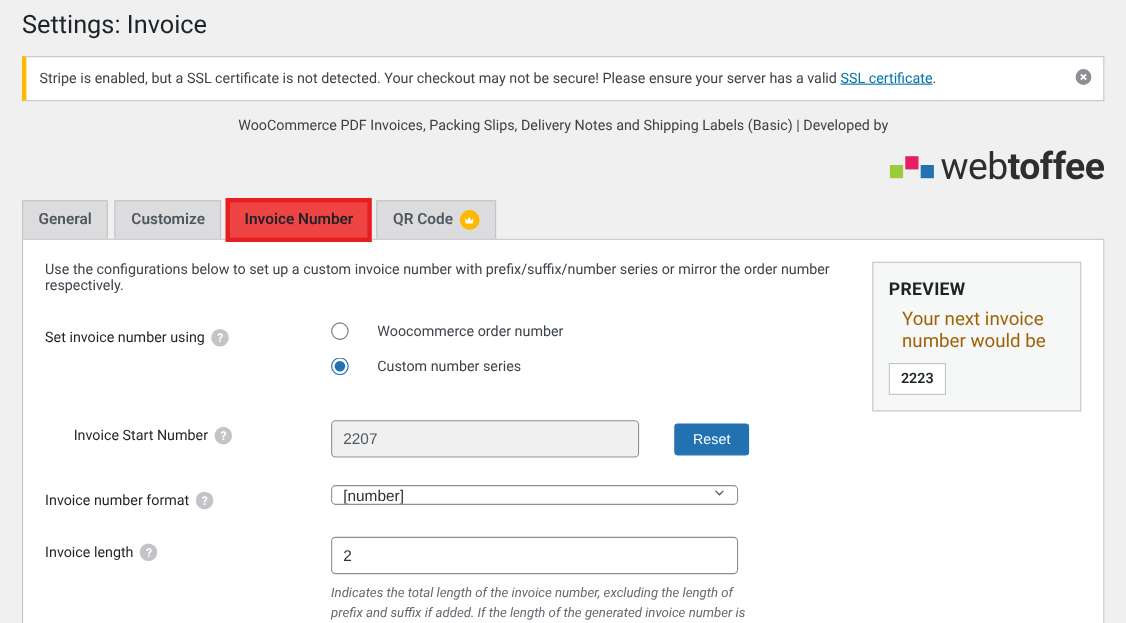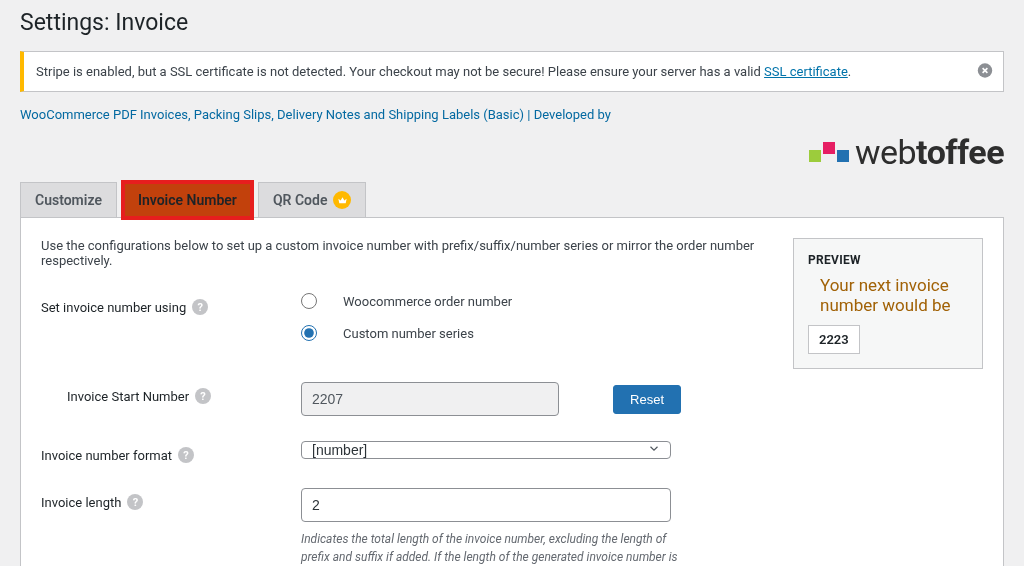--- a/index.html
+++ b/index.html
@@ -3,54 +3,54 @@
 <meta charset="utf-8">
 <style>
 * { box-sizing: border-box; margin: 0; padding: 0; }
 body { font-family: -apple-system, BlinkMacSystemFont, "Segoe UI", Roboto, sans-serif; background: #f0f0f1; color: #1d2327; font-size: 13px; }
 .wrap { padding: 0 20px 20px 20px; }
 h1 { font-size: 23px; font-weight: 400; margin: 0 0 15px 0; padding: 9px 0 0 0; color: #1d2327; }
 .notice { background: #fff; border: 1px solid #c3c4c7; border-left: 4px solid #ffb900; padding: 12px 40px 12px 12px; margin: 5px 0 15px 0; position: relative; font-size: 13px; color: #3c434a; }
 .notice a { color: #0073aa; text-decoration: underline; }
 .notice-dismiss { position: absolute; top: 50%; right: 10px; transform: translateY(-50%); cursor: pointer; }
 .notice-dismiss svg { width: 16px; height: 16px; fill: #787c82; }
-.devby { text-align: left; font-size: 13px; color: #0369a1; margin-bottom: 10px; }
+.devby { text-align: center; font-size: 13px; color: #404040; margin-bottom: 10px; }
 .logo { display: flex; justify-content: flex-end; align-items: center; gap: 6px; margin-bottom: 10px; }
 .logo-squares { display: flex; gap: 2px; }
 .logo-sq { width: 12px; height: 12px; }
 .logo-text { font-size: 34px; font-weight: 400; color: #2e2e2e; letter-spacing: -0.5px; }
 .logo-text b { font-weight: 700; }
 .tabs { display: flex; gap: 6px; margin-bottom: 0; }
 .tab { border: 1px solid #c3c4c7; background: #dcdcde; color: #50575e; padding: 8px 14px; font-size: 14px; font-weight: 600; cursor: pointer; display: flex; align-items: center; gap: 6px; }
-.tab.active { background: #c2410c; border-bottom-color: #f6f7f7; color: #1d2327; position: relative; z-index: 2; }
+.tab.active { background: #ef4444; border-bottom-color: #f6f7f7; color: #1d2327; position: relative; z-index: 2; }
 .tab.highlighted { outline: 4px solid #e61e1e; outline-offset: -2px; }
 .crown { display: inline-flex; width: 18px; height: 18px; border-radius: 50%; background: #ffb900; align-items: center; justify-content: center; }
 .crown svg { width: 11px; height: 11px; fill: #fff; }
 .panel { background: #fff; border: 1px solid #c3c4c7; padding: 20px; margin-top: -1px; position: relative; z-index: 1; display: flex; gap: 30px; }
 .main { flex: 1; }
 .intro { font-size: 13px; color: #3c434a; margin-bottom: 25px; }
 .form-row { display: flex; align-items: flex-start; margin-bottom: 25px; }
 .form-label { width: 260px; font-size: 13px; color: #1d2327; padding-top: 6px; display: flex; align-items: center; gap: 6px; }
 .form-label.indent { padding-left: 26px; }
 .help { display: inline-flex; width: 16px; height: 16px; border-radius: 50%; background: #c3c4c7; color: #fff; font-size: 11px; font-weight: 700; align-items: center; justify-content: center; cursor: help; }
 .form-field { flex: 1; max-width: 380px; }
 .radio-group label { display: flex; align-items: center; gap: 26px; font-size: 13px; color: #3c434a; margin-bottom: 16px; cursor: pointer; }
 .radio { width: 16px; height: 16px; accent-color: #2271b1; }
 .form-row-inline { display: flex; align-items: center; gap: 12px; }
-input[type="text"].txt { width: 258px; height: 34px; padding: 0 10px; border: 1px solid #8c8f94; border-radius: 4px; font-size: 14px; color: #2c3338; }
+input[type="text"].txt { width: 280px; height: 34px; padding: 0 10px; border: 1px solid #8c8f94; border-radius: 4px; font-size: 14px; color: #2c3338; }
 input[type="text"].txt:disabled { background: #f0f0f1; color: #50575e; }
 .select-wrap { position: relative; width: 370px; }
 .select-wrap select { width: 100%; height: 18px; padding: 0 30px 0 10px; border: 1px solid #8c8f94; border-radius: 4px; font-size: 14px; color: #2c3338; background: #fff; appearance: none; }
 .chev { position: absolute; right: 10px; top: 50%; transform: translateY(-50%); pointer-events: none; }
 .chev svg { width: 14px; height: 14px; stroke: #50575e; fill: none; stroke-width: 2; }
 .desc { font-size: 12px; color: #646970; font-style: italic; margin-top: 8px; max-width: 390px; line-height: 1.5; }
 .btn { background: #2271b1; color: #fff; border: 1px solid #2271b1; padding: 6px 14px; font-size: 13px; border-radius: 3px; cursor: pointer; text-align: right; }
 .btn.small { padding: 6px 16px; }
 .preview-box { width: 190px; background: #f6f7f7; border: 1px solid #c3c4c7; padding: 14px; align-self: flex-start; }
-.preview-title { font-size: 12px; font-weight: 700; color: #1d2327; margin-bottom: 8px; letter-spacing: 0.3px; }
+.preview-title { font-size: 16px; font-weight: 700; color: #1d2327; margin-bottom: 8px; letter-spacing: 0.3px; }
 .preview-text { font-size: 17px; color: #a16207; margin-bottom: 10px; margin-left: 12px; }
 .preview-num { display: inline-block; background: #fff; border: 1px solid #c3c4c7; padding: 6px 10px; font-size: 13px; font-weight: 600; text-align: center; }
 </style>
 </head>
 <body>
 
 <div class="wrap">
   <h1>Settings: Invoice</h1>
 
   <div class="notice">
@@ -67,20 +67,21 @@
   <div class="logo">
     <div class="logo-squares">
       <div class="logo-sq" style="background:#9ccc3c;margin-top:8px"></div>
       <div class="logo-sq" style="background:#e61e63"></div>
       <div class="logo-sq" style="background:#2271b1;margin-top:8px"></div>
     </div>
     <span class="logo-text"><span>web</span><b>toffee</b></span>
   </div>
 
   <div class="tabs">
+    <div class="tab">General</div>
     <div class="tab">Customize</div>
     <div class="tab active highlighted">Invoice Number</div>
     <div class="tab">
       <span>QR Code</span>
       <span class="crown">
         <svg viewBox="0 0 24 24">
             <path d="M5 18h14l2-10-5 4-4-7-4 7-5-4 2 10z"></path>
           </svg>
       </span>
     </div>

